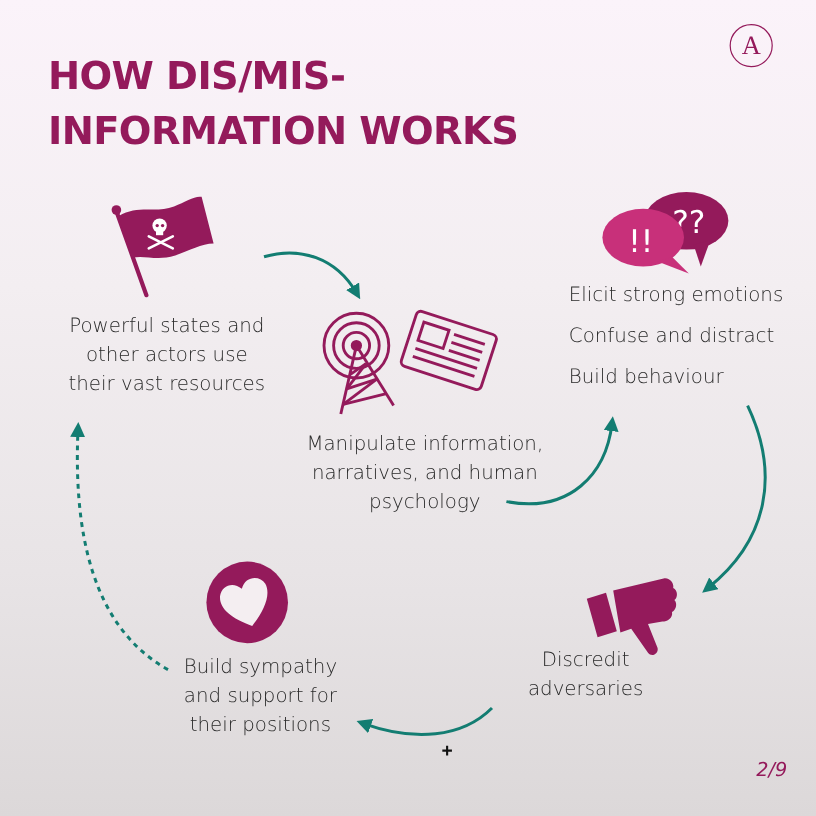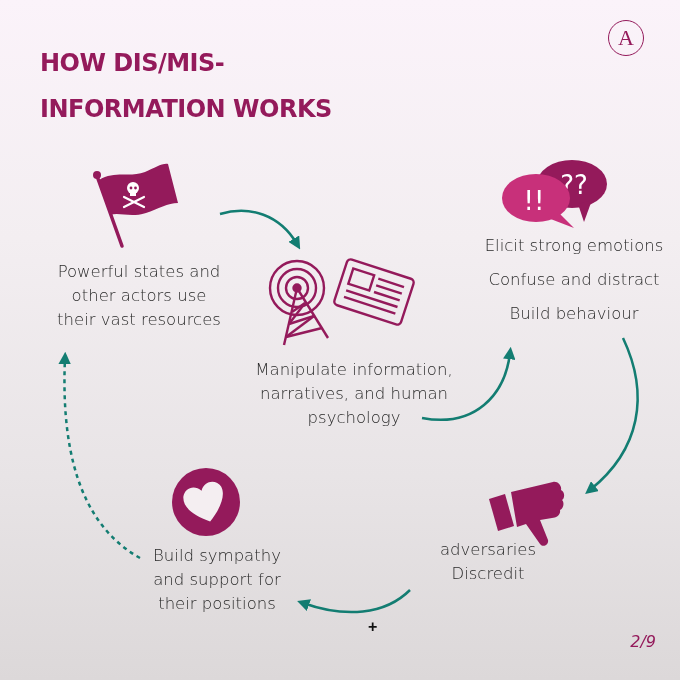--- a/index.html
+++ b/index.html
@@ -5,21 +5,21 @@
   html, body { margin:0; padding:0; }
   body {
     width:680px; height:680px; position:relative; overflow:hidden;
     background: linear-gradient(180deg, #fbf3fa 0%, #f3eef1 35%, #e8e4e6 70%, #dcd8d9 100%);
     font-family: "Liberation Sans", "DejaVu Sans", sans-serif;
     color:#2b2b2b;
   }
   .title {
     position:absolute; left:40px; top:40px; margin:0;
     font-family: "DejaVu Sans", "Liberation Sans", sans-serif;
-    font-weight:bold; font-size:24px; line-height:46px; letter-spacing:-0.5px;
+    font-weight:bold; font-size:32px; line-height:46px; letter-spacing:-0.5px;
     color:#941a5b;
   }
   .title span { display:block; }
   .logo {
     position:absolute; left:608px; top:20px; width:34px; height:34px;
     border:1.5px solid #941a5b; border-radius:50%;
     color:#941a5b; font-family:"Liberation Serif", "DejaVu Serif", serif;
     font-size:22px; line-height:34px; text-align:center;
   }
   .label {
@@ -123,29 +123,29 @@
   <span>other actors use</span>
   <span>their vast resources</span>
 </div>
 
 <div class="label" style="left:240px; top:358px; width:228px;">
   <span>Manipulate information,</span>
   <span>narratives, and human</span>
   <span>psychology</span>
 </div>
 
-<div class="label left" style="left:474px; top:229px; width:200px;text-align:center;">
+<div class="label left" style="left:474px; top:229px; width:200px;">
   <span>Elicit strong emotions</span>
   <span>Confuse and distract</span>
   <span>Build behaviour</span>
 </div>
 
 <div class="label" style="left:428px; top:538px; width:120px;">
+  <span>Discredit</span>
   <span>adversaries</span>
-  <span>Discredit</span>
 </div>
 
 <div class="label" style="left:142px; top:544px; width:150px;">
   <span>Build sympathy</span>
   <span>and support for</span>
   <span>their positions</span>
 </div>
 
 <div class="cursor-plus">+</div>
 

